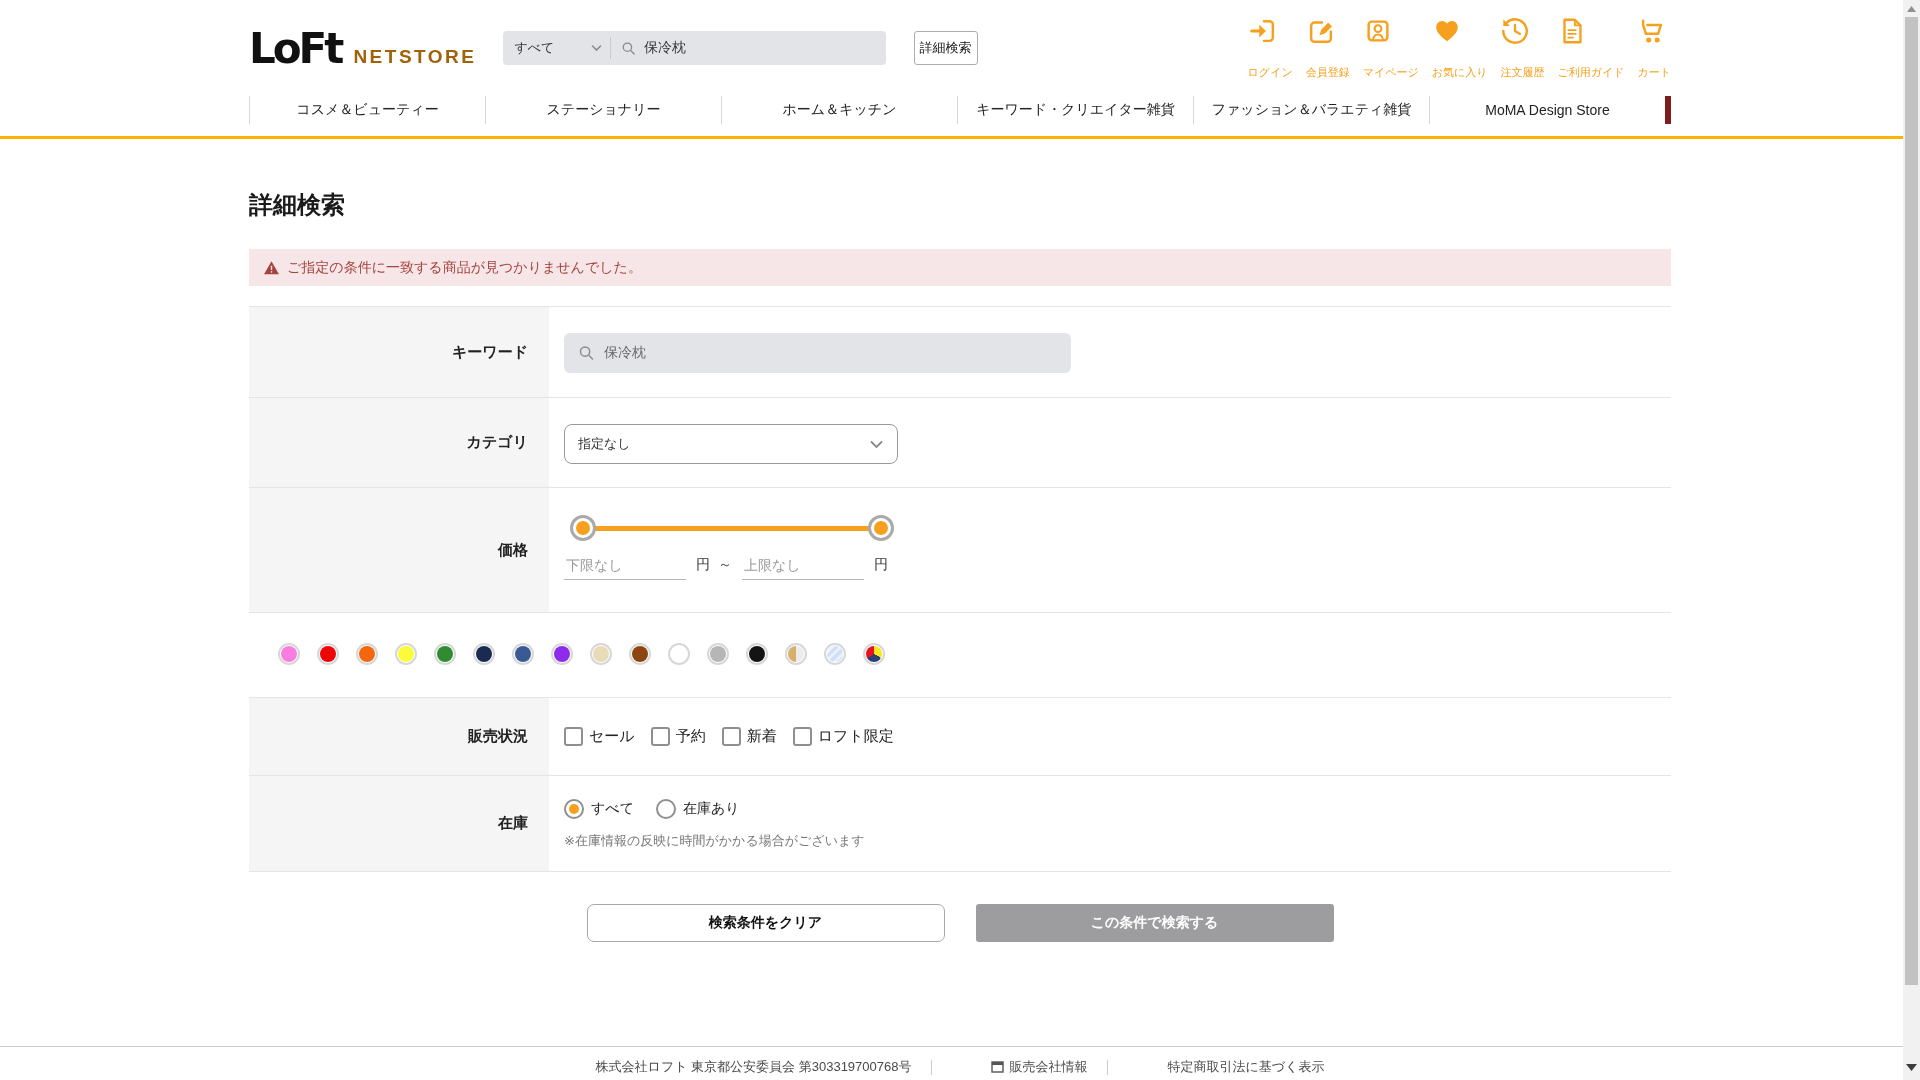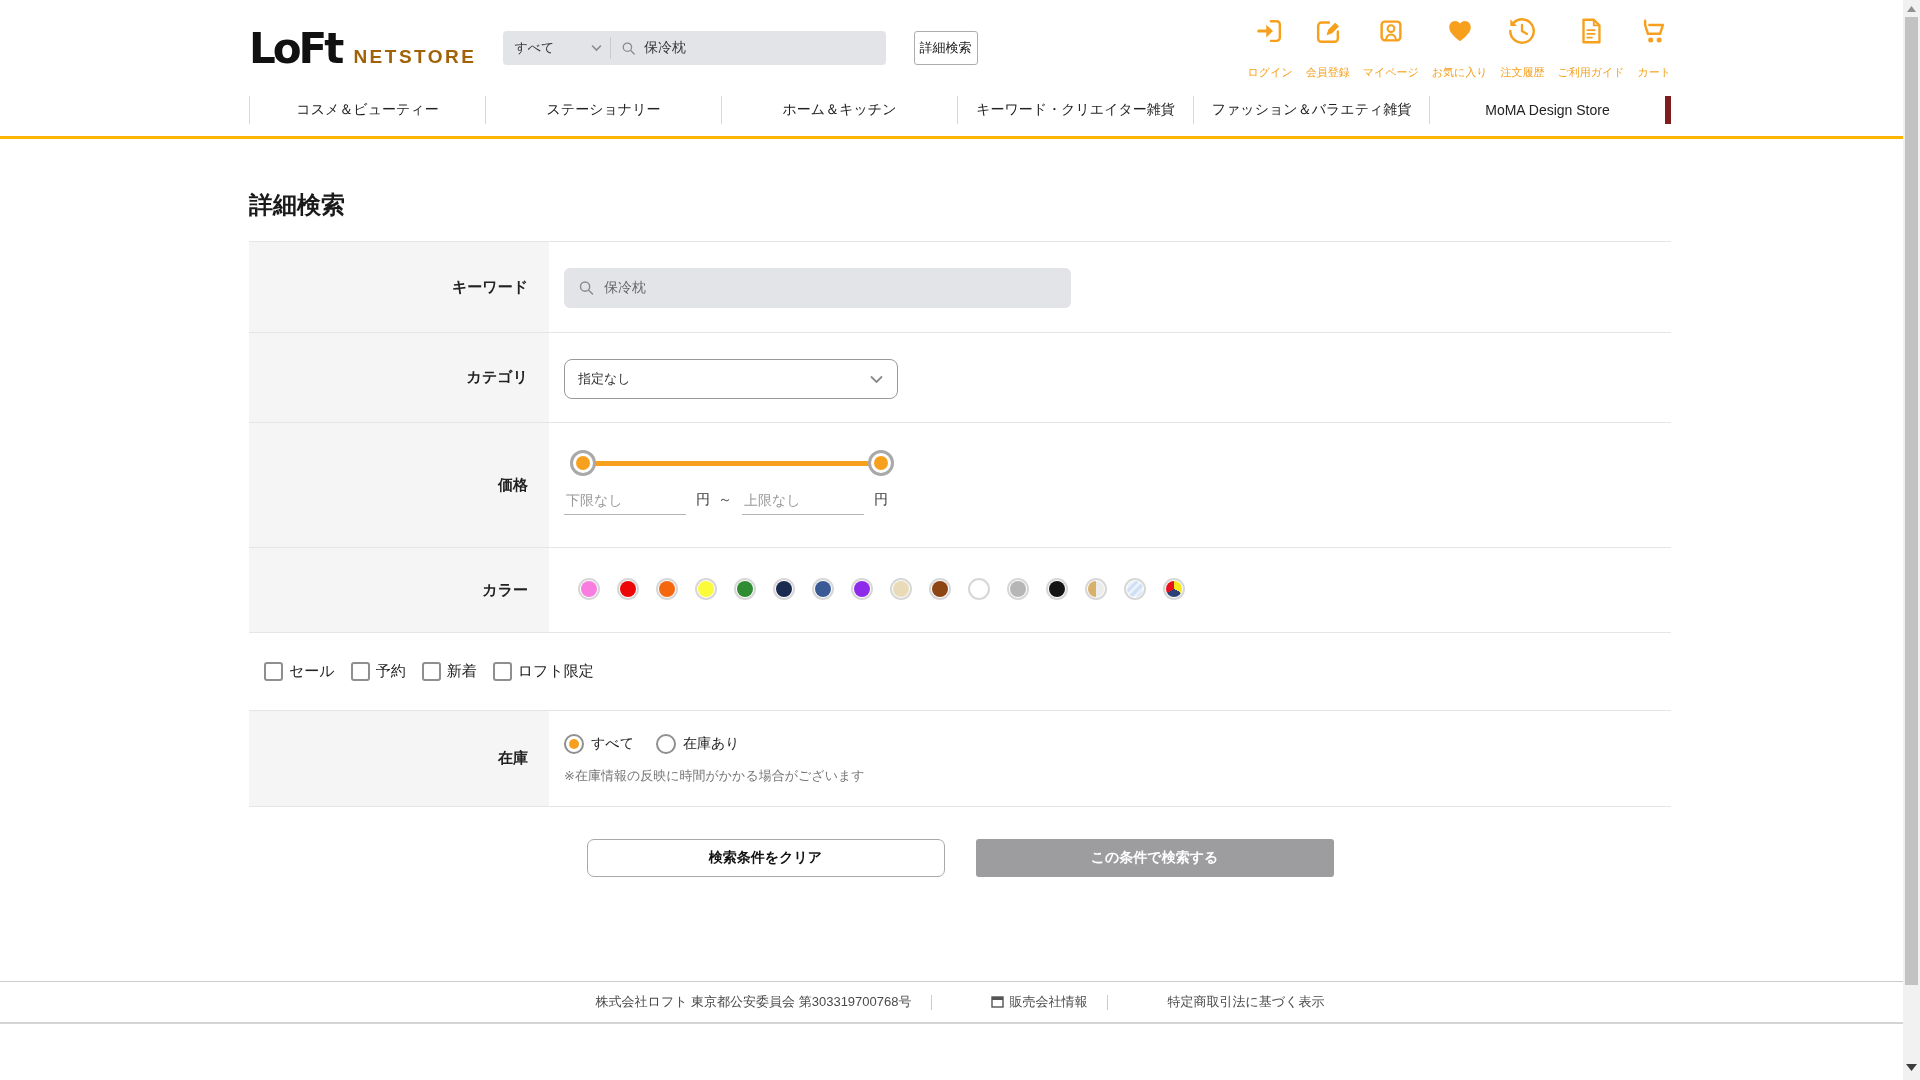--- a/index.html
+++ b/index.html
@@ -23,21 +23,21 @@
   .logo-secondary{font-size:19px;font-weight:700;letter-spacing:2.5px;margin-left:12px;color:#a16207;}
   .search-group{display:flex;align-items:center;margin-left:26px;}
   .search-bar{display:flex;align-items:center;width:383px;height:34px;background:var(--input-bg);border-radius:4px;overflow:hidden;}
   .search-scope{display:flex;align-items:center;justify-content:space-between;width:107px;height:100%;padding:0 8px 0 12px;cursor:pointer;}
   .search-scope-label{font-size:13px;color:#333;}
   .search-divider{width:1px;height:22px;background:#c9cacf;}
   .search-field{display:flex;align-items:center;flex:1;height:100%;padding:0 10px;}
   .search-field input{border:none;background:transparent;outline:none;font-size:14px;color:#333;width:100%;margin-left:8px;font-family:inherit;}
   .detail-search-btn{margin-left:28px;width:64px;height:34px;background:#fff;border:1px solid #adadad;border-radius:3px;font-size:13px;color:#111;cursor:pointer;font-family:inherit;}
   .util-icons{margin-left:auto;display:flex;align-items:flex-start;gap:13px;}
-  .util-item{display:flex;flex-direction:column;align-items:center;cursor:pointer;color:var(--accent);gap:16px;}
+  .util-item{display:flex;flex-direction:column;align-items:flex-start;cursor:pointer;color:var(--accent);gap:16px;}
   .util-item svg{width:30px;height:30px;}
   .util-label{font-size:11px;color:var(--accent);margin-top:3px;white-space:nowrap;}
   
   .nav{height:28px;}
   .nav-list{display:flex;height:100%;}
   .nav-item{flex:1;display:flex;align-items:center;justify-content:center;font-size:14px;color:#222;border-left:1px solid #d8d8d8;cursor:pointer;white-space:nowrap;}
   .nav-item:last-child{border-right:6px solid #7f1d1d;}
   .nav-underline{height:3px;background:var(--nav-underline);margin-top:12px;}
   
   .page-title{margin-top:50px;font-size:24px;font-weight:700;color:#1a1a1a;}
@@ -197,20 +197,28 @@
     <div class="nav-item">キーワード・クリエイター雑貨</div>
     <div class="nav-item">ファッション＆バラエティ雑貨</div>
     <div class="nav-item">MoMA Design Store</div>
   </div>
 </nav>
 <div class="nav-underline"></div>
 
 <main class="container">
   <h1 class="page-title">詳細検索</h1>
 
+  <div class="alert">
+    <svg viewBox="0 0 24 24" style="color:var(--alert-text)">
+        <path d="M12 3 22.5 21.5h-21z" fill="currentColor"></path>
+        <rect x="11" y="9.5" width="2" height="6" fill="#f7e6e7"></rect>
+        <rect x="11" y="17" width="2" height="2.2" fill="#f7e6e7"></rect>
+      </svg>
+    <span>ご指定の条件に一致する商品が見つかりませんでした。</span>
+  </div>
 
   <div class="form-table">
 
     <div class="form-row row-keyword">
       <div class="form-label">キーワード</div>
       <div class="form-control">
         <div class="keyword-input">
           <svg width="18" height="18" viewBox="0 0 24 24">
               <circle cx="10" cy="10" r="6.5" fill="none" stroke="#8a8a8a" stroke-width="2"></circle>
               <path d="m15.5 15.5 5 5" stroke="#8a8a8a" stroke-width="2" stroke-linecap="round"></path>
@@ -244,21 +252,20 @@
           <input type="text" placeholder="下限なし" style="">
           <span class="price-unit">円</span>
           <span class="price-tilde">～</span>
           <input type="text" placeholder="上限なし" style="">
           <span class="price-unit">円</span>
         </div>
       </div>
     </div>
 
     <div class="form-row row-color">
-      <div class="form-label">カラー</div>
       <div class="form-control">
         <div class="swatch-row">
           <div class="swatch">
               <div class="swatch-inner" style="background: rgb(249, 125, 224);"></div>
             </div>
           <div class="swatch">
               <div class="swatch-inner" style="background: rgb(238, 6, 6);"></div>
             </div>
           <div class="swatch">
               <div class="swatch-inner" style="background: rgb(244, 103, 15);"></div>
@@ -300,20 +307,21 @@
               <div class="swatch-inner" style="background: repeating-linear-gradient(135deg, rgb(207, 224, 245) 0px, rgb(207, 224, 245) 3px, rgb(233, 242, 252) 3px, rgb(233, 242, 252) 6px);"></div>
             </div>
           <div class="swatch">
               <div class="swatch-inner" style="background: conic-gradient(rgb(248, 231, 28) 0deg, rgb(248, 231, 28) 33%, rgb(45, 63, 119) 33%, rgb(45, 63, 119) 66%, rgb(232, 17, 28) 66%, rgb(232, 17, 28) 100%);"></div>
             </div>
         </div>
       </div>
     </div>
 
     <div class="form-row row-sale">
+      <div class="form-label">販売状況</div>
       <div class="form-control">
         <div class="check-row">
           <div class="check-item">
             <span class="checkbox"></span>
             <span class="check-label">セール</span>
           </div>
           <div class="check-item">
             <span class="checkbox"></span>
             <span class="check-label">予約</span>
           </div>

